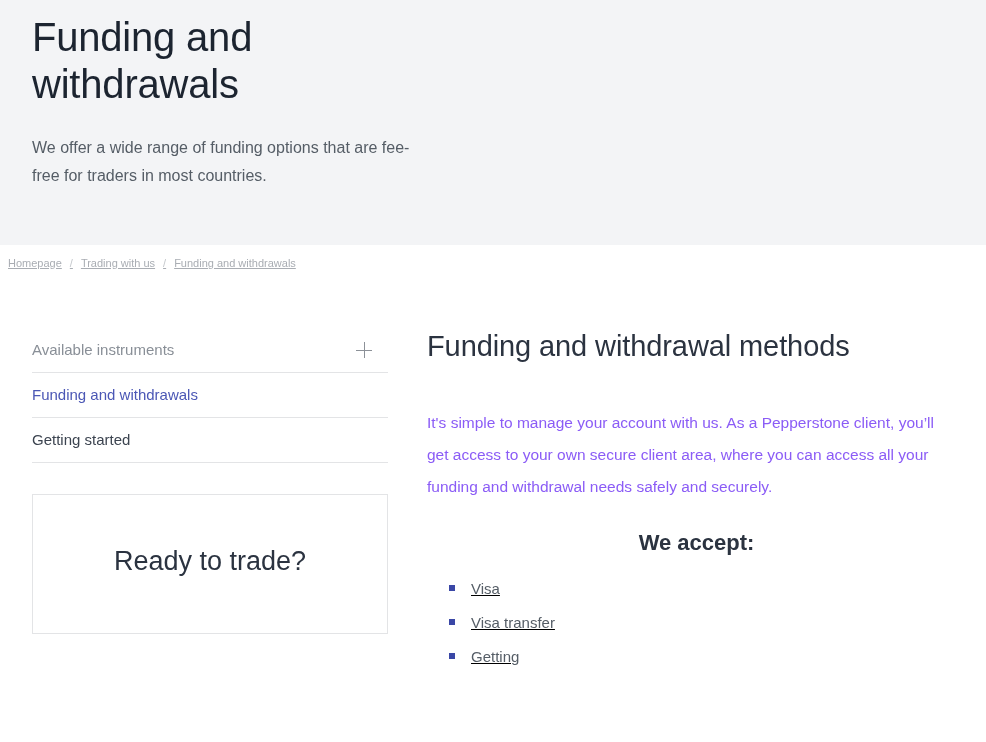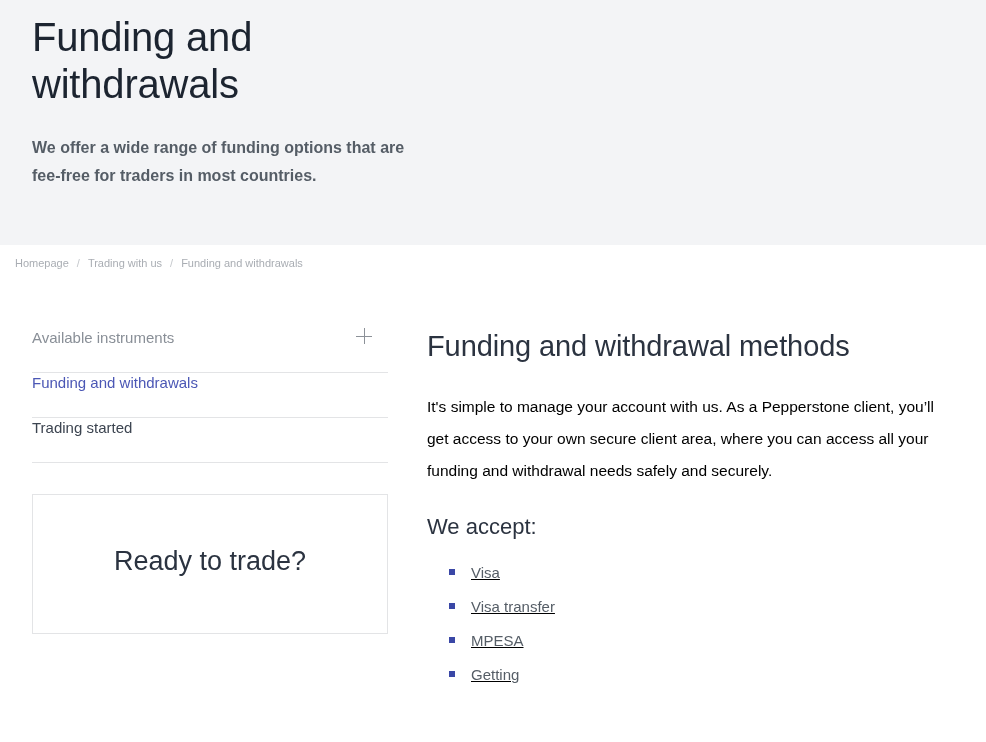--- a/index.html
+++ b/index.html
@@ -29,32 +29,33 @@
     line-height: 47px;
     font-weight: 300;
     color: #1c2430;
     letter-spacing: -0.2px;
     max-width: 420px;
   }
   .hero-sub {
     margin: 26px 0 0 0;
     font-size: 16px;
     line-height: 28px;
-    font-weight: 700;
+    font-weight: 400;
     color: #555d66;
     max-width: 400px;
   }
 
   
   .breadcrumb {
-    padding: 11px 0 0 15px;
+    padding: 11px 0 0 8px;
     font-size: 11px;
     line-height: 14px;
     color: #a9adb3;
     white-space: nowrap;
+    text-decoration: underline;
   }
   .breadcrumb a {
     color: #a9adb3;
     text-decoration: none;
   }
   .breadcrumb .sep {
     color: #c5c8cc;
     padding: 0 8px;
   }
   .breadcrumb .crumb-current {
@@ -79,21 +80,21 @@
   }
 
   
   .nav-list {
     list-style: none;
     margin: 0;
     padding: 0;
   }
   .nav-item {
     display: flex;
-    align-items: flex-start;
+    align-items: center;
     justify-content: space-between;
     border-bottom: 1px solid #e3e4e6;
     height: 45px;
     box-sizing: border-box;
     cursor: pointer;
     gap: 43px;
   }
   .nav-label {
     font-size: 15px;
     line-height: 20px;
@@ -149,32 +150,33 @@
   
   .main-heading {
     margin: 0;
     font-size: 29px;
     line-height: 36px;
     font-weight: 300;
     color: #2b3340;
     letter-spacing: -0.1px;
   }
   .main-para {
-    margin: 27px 0 0 0;
+    margin: 43px 0 0 0;
     font-size: 15.5px;
     line-height: 32px;
-    color: #000000;
+    color: #8b5cf6;
     max-width: 525px;
   }
   .accept-heading {
     margin: 26px 0 16px 0;
     font-size: 22px;
     line-height: 28px;
-    font-weight: 400;
+    font-weight: 700;
     color: #2b3340;
+    text-align: center;
   }
   .accept-list {
     list-style: none;
     margin: 22px 0 0 0;
     padding: 0 0 0 22px;
     text-decoration: underline;
   }
   .accept-list li {
     position: relative;
     font-size: 15px;
@@ -216,21 +218,21 @@
       </li>
 
 
 
 
       <li class="nav-item active">
         <span class="nav-label">Funding and withdrawals</span>
       </li>
 
       <li class="nav-item">
-        <span class="nav-label">Trading started</span>
+        <span class="nav-label">Getting started</span>
       </li>
 
     </ul>
 
     <div class="cta-card">
       <h2 class="cta-title">Ready to trade?</h2>
     </div>
   </aside>
 
   <main class="main">
@@ -241,22 +243,18 @@
       <li>
         <span class="bullet"></span>
         <span>Visa</span>
       </li>
       <li>
         <span class="bullet"></span>
         <span>Visa transfer</span>
       </li>
       <li>
         <span class="bullet"></span>
-        <span>MPESA</span>
-      </li>
-      <li>
-        <span class="bullet"></span>
         <span>Getting</span>
       </li>
     </ul>
   </main>
 
 </div>
 
 </body></html>

